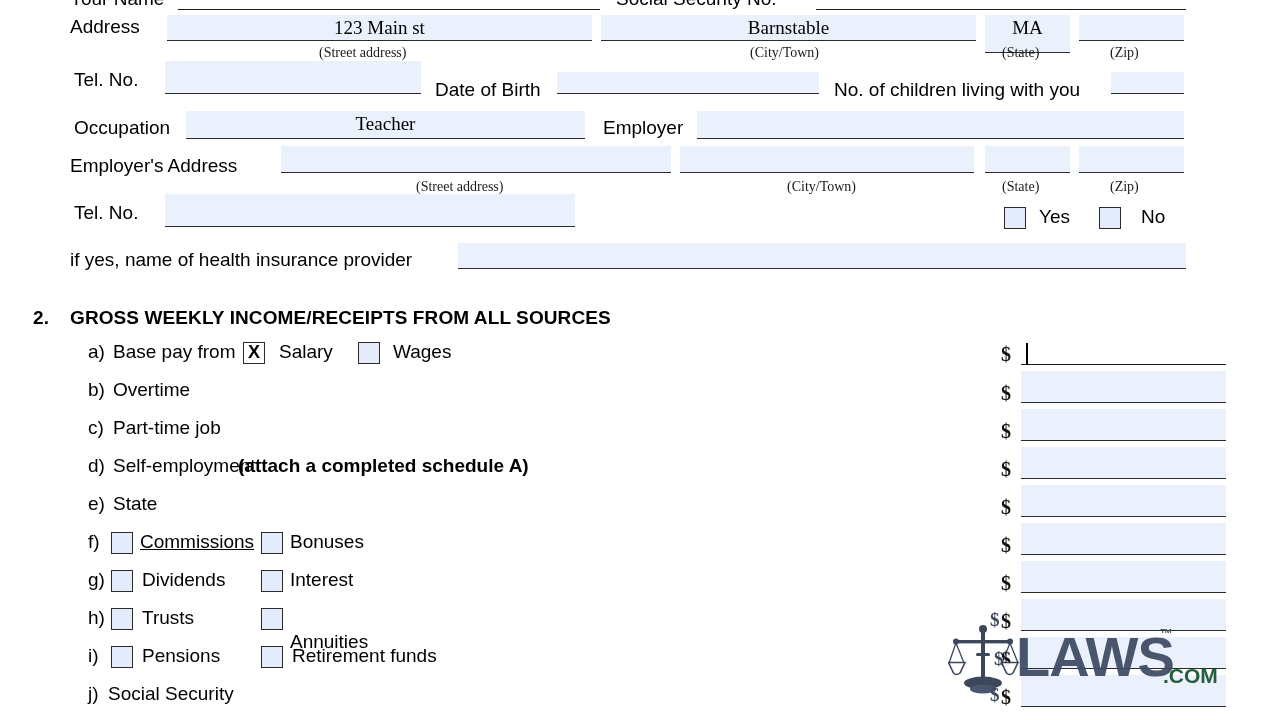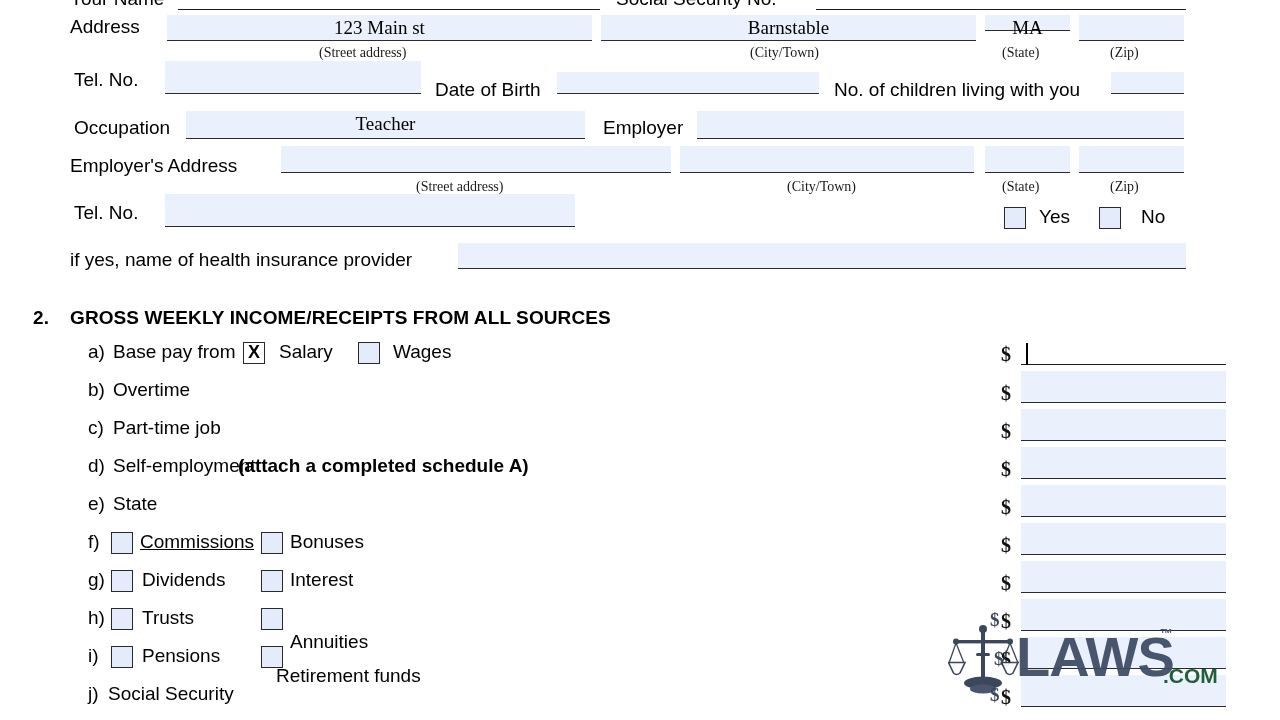--- a/index.html
+++ b/index.html
@@ -169,21 +169,21 @@
   <div class="fld ruled" style="left:167px; top:15px; width:425px; height:26px;">
     <span class="val">123 Main st</span>
   </div>
   <div class="lbl small" style="left:319px; top:42px;">(Street address)</div>
 
   <div class="fld ruled" style="left:601px; top:15px; width:375px; height:26px;">
     <span class="val">Barnstable</span>
   </div>
   <div class="lbl small" style="left:750px; top:42px;">(City/Town)</div>
 
-  <div class="fld ruled" style="left:985px; top:15px; width:85px; height:16px;">
+  <div class="fld ruled" style="left:985px; top:15px; width:85px; height:38px;">
     <span class="val">MA</span>
   </div>
   <div class="lbl small" style="left:1002px; top:42px;">(State)</div>
 
   <div class="fld ruled" style="left:1079px; top:15px; width:105px; height:26px;">
     <span class="val"></span>
   </div>
   <div class="lbl small" style="left:1110px; top:42px;">(Zip)</div>
 
   <div class="lbl" style="left:74px; top:69px;">Tel. No.</div>
@@ -344,21 +344,21 @@
   </div>
 
   <div class="lbl" style="left:88px; top:645px;">i)</div>
   <div class="cbx" style="left:111px; top:646px; width:22px; height:22px;">
     <span class="mark"></span>
   </div>
   <div class="lbl" style="left:142px; top:645px;">Pensions</div>
   <div class="cbx" style="left:261px; top:646px; width:22px; height:22px;">
     <span class="mark"></span>
   </div>
-  <div class="lbl" style="left:276px; top:645px;margin-top:20px;">Retirement funds</div>
+  <div class="lbl" style="left:292px; top:645px;">Retirement funds</div>
   <div class="dollar" style="left:1001px; top:649px;">$</div>
   <div class="fld ruled" style="left:1021px; top:637px; width:205px; height:32px;">
     <span class="val"></span>
   </div>
 
   <div class="lbl" style="left:88px; top:683px;">j)</div>
   <div class="lbl" style="left:108px; top:683px;">Social Security</div>
   <div class="dollar" style="left:1001px; top:687px;">$</div>
   <div class="fld ruled" style="left:1021px; top:675px; width:205px; height:32px;">
     <span class="val"></span>

